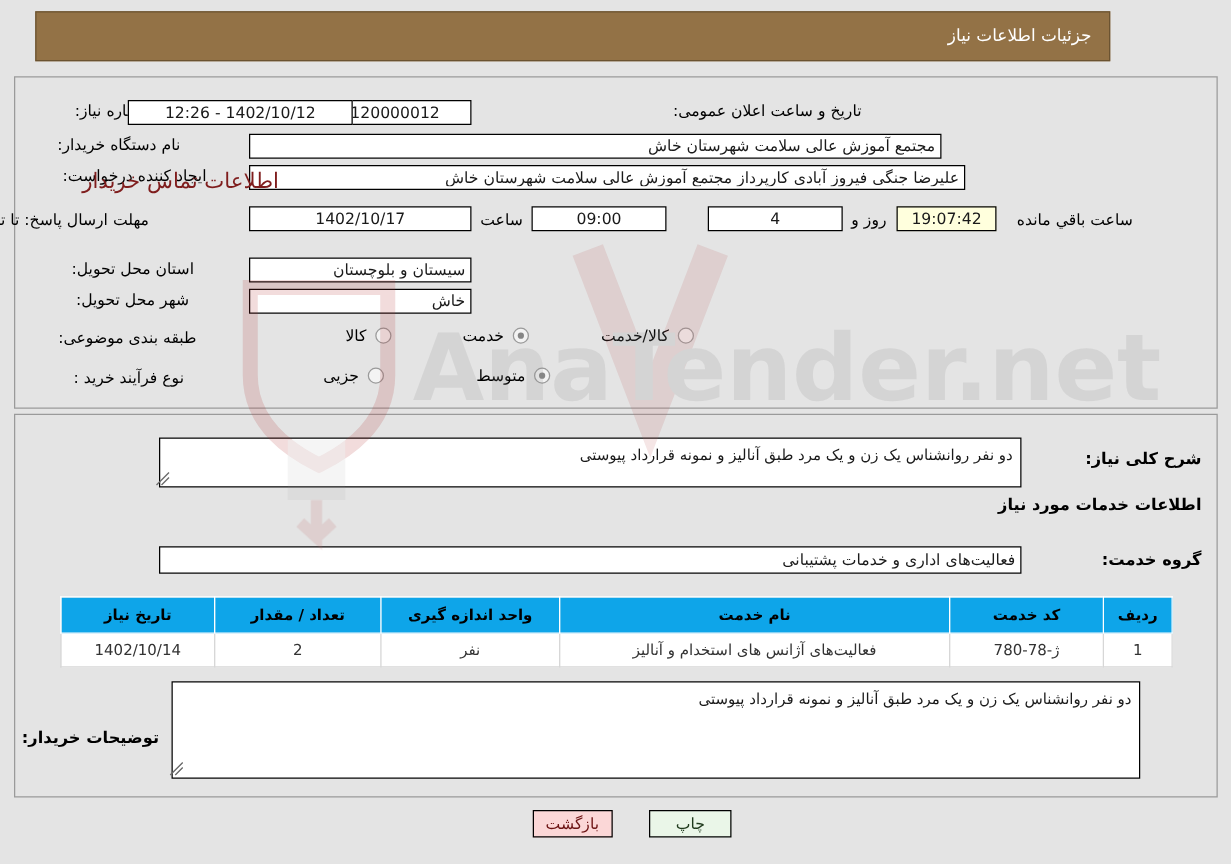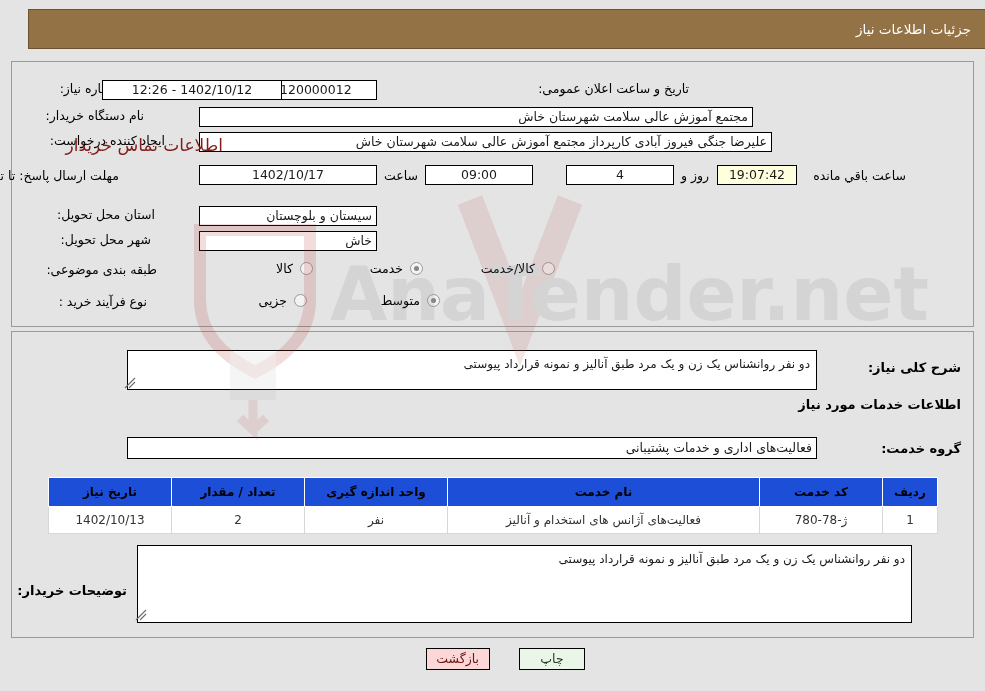--- a/index.html
+++ b/index.html
@@ -25,21 +25,21 @@
     width: 985px; height: 691px;
     pointer-events: none;
     z-index: 5;
   }
 
   
   .header-bar {
     position: absolute;
     left: 28px;
     top: 9px;
-    width: 958px;
+    width: 860px;
     height: 40px;
     background: #937246;
     border: 1px solid #6b5331;
     box-sizing: border-box;
     display: flex;
     align-items: center;
     justify-content: flex-start;
     padding-right: 14px;
   }
   .header-title {
@@ -175,21 +175,21 @@
   }
 
   
   .tbl {
     position: absolute;
     border-collapse: collapse;
     direction: rtl;
     font-size: 12px;
   }
   .tbl th {
-    background: #1d4ed8;
+    background: #0ea5e9;
     border: 1px solid #ffffff;
     font-weight: bold;
     color: #000;
     height: 28px;
     padding: 0 6px;
     text-align: center;
     white-space: nowrap;
   }
   .tbl td {
     background: #ffffff;
@@ -332,21 +332,21 @@
         <th style="width:110px;">تاریخ نیاز</th>
       </tr>
     </thead>
     <tbody>
       <tr>
         <td>1</td>
         <td>ژ-78-780</td>
         <td>فعالیت‌های آژانس های استخدام و آنالیز</td>
         <td>نفر</td>
         <td>2</td>
-        <td>1402/10/13</td>
+        <td>1402/10/14</td>
       </tr>
     </tbody>
   </table>
 
   <span class="bold-lbl" style="position:absolute; right:858px; top:583px;">توضیحات خریدار:</span>
   <textarea class="ta" style="position: absolute; right: 73px; top: 545px; width: 775px; height: 78px;" readonly="">دو نفر روانشناس یک زن و یک مرد طبق آنالیز و نمونه قرارداد پیوستی</textarea>
   <svg class="resize-grip" style="right:838px; top:609px;" viewBox="0 0 12 12">
     <path d="M1 11 L11 1 M5 11 L11 5" stroke="#6b6b6b" stroke-width="1.1" fill="none"></path>
   </svg>
 

